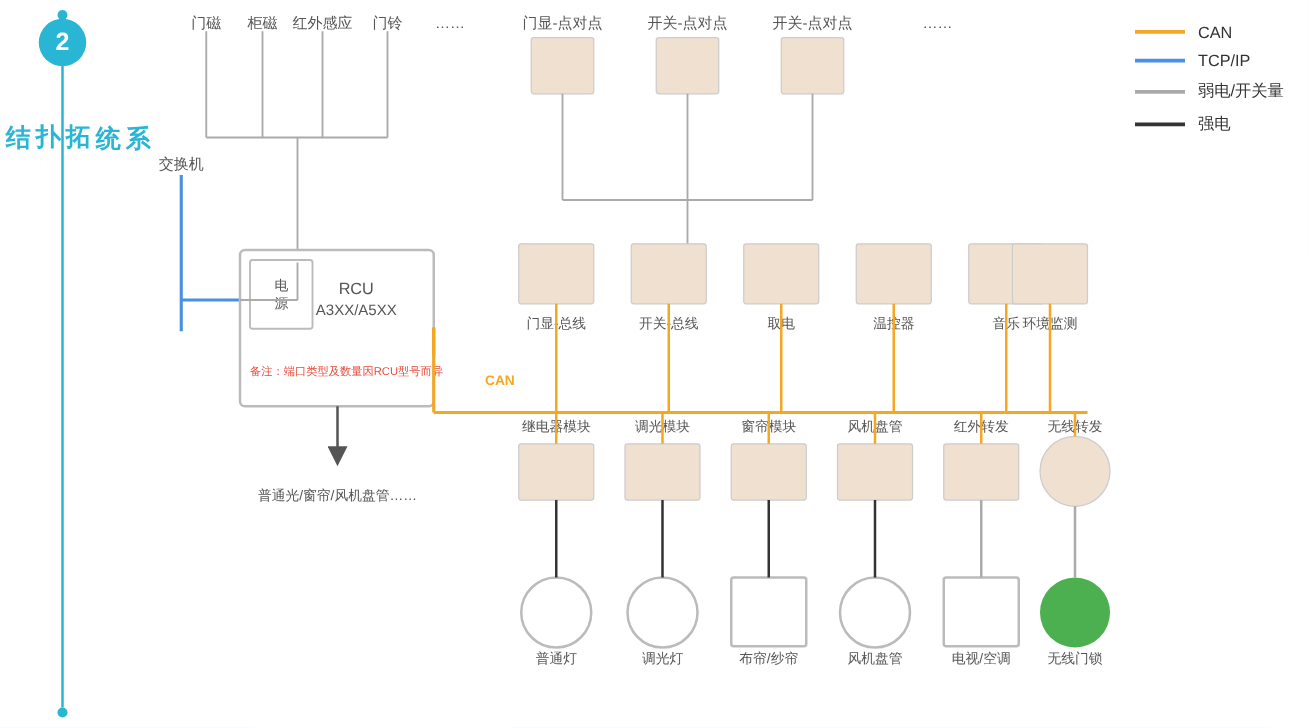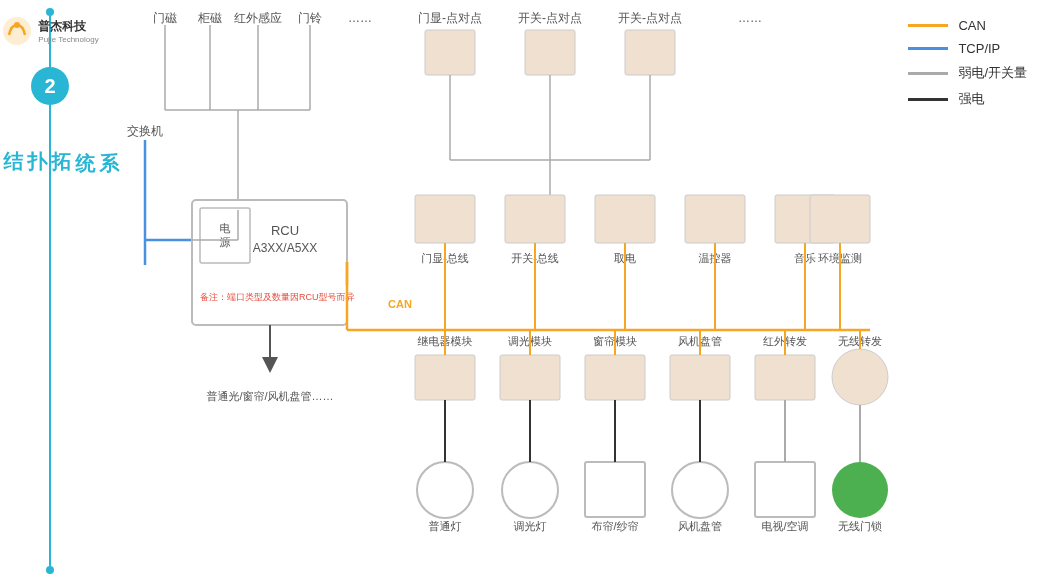--- a/index.html
+++ b/index.html
@@ -141,32 +141,20 @@
     
   </style>
 </head>
 <body>
 
 <div class="sidebar">
   <div class="sidebar-line"></div>
   <div class="sidebar-dot-top"></div>
   <div class="sidebar-dot-bottom"></div>
 
-  <div class="logo-area" style="z-index:1;">
-
-    <svg class="logo-icon" viewBox="0 0 32 32">
-      <circle cx="16" cy="16" r="14" fill="#f5a623" opacity="0.2"></circle>
-      <path d="M8 20 Q10 10 16 10 Q22 10 24 20" stroke="#f5a623" stroke-width="2.5" fill="none"></path>
-      <circle cx="16" cy="10" r="3" fill="#f5a623"></circle>
-    </svg>
-    <div style="z-index:1;">
-      <div style="font-size:12px;font-weight:bold;color:#333;">普杰科技</div>
-      <div style="font-size:8px;color:#888;">Pujie Technology</div>
-    </div>
-  </div>
 
   <div class="step-circle" style="z-index:1;">2</div>
 
   <div class="sidebar-title" style="z-index:1;">
     <span>系</span><br>
     <span>统</span><br>
     <span>拓</span><br>
     <span>扑</span><br>
     <span>结</span><br>
     <span>构</span>

